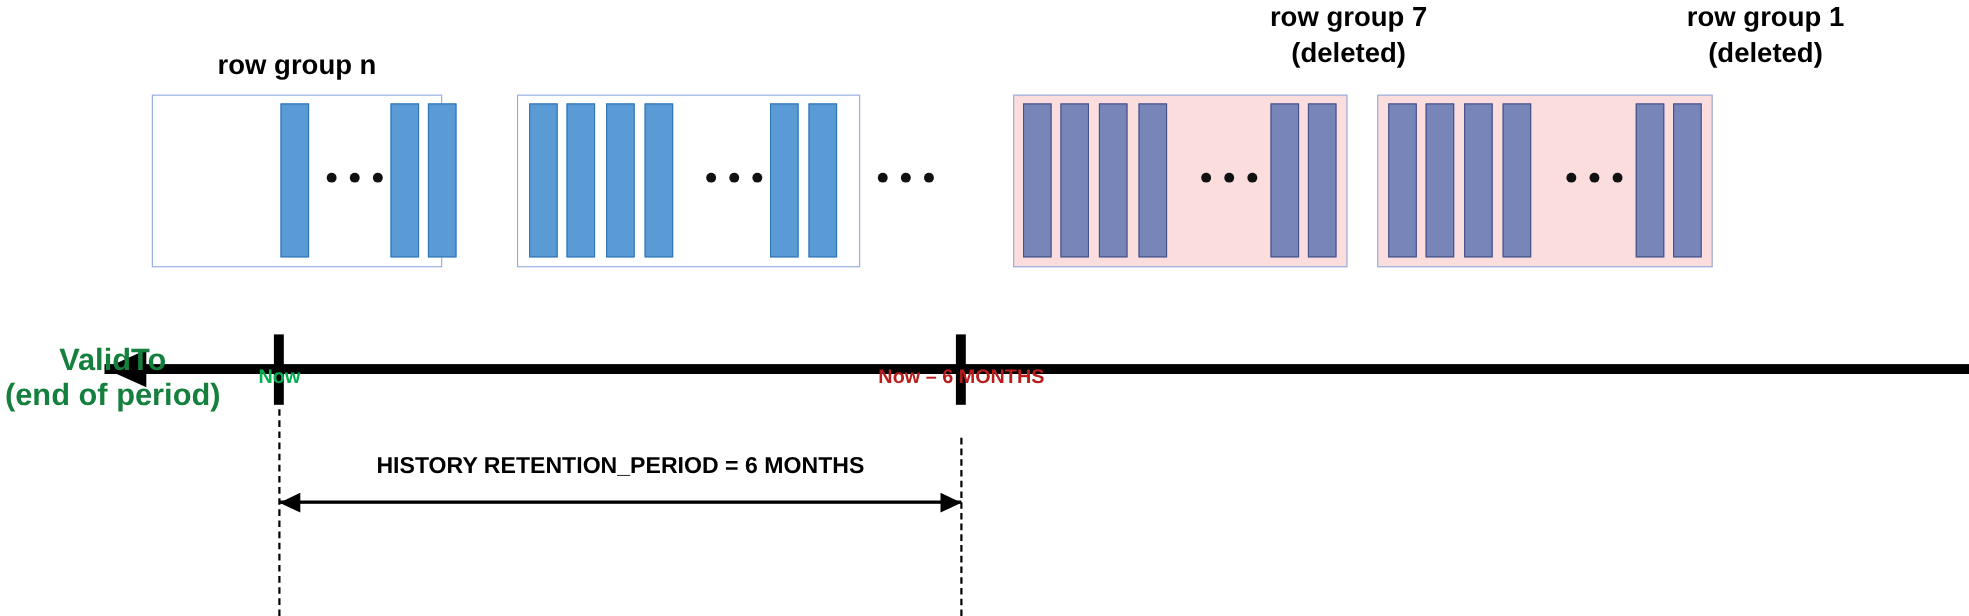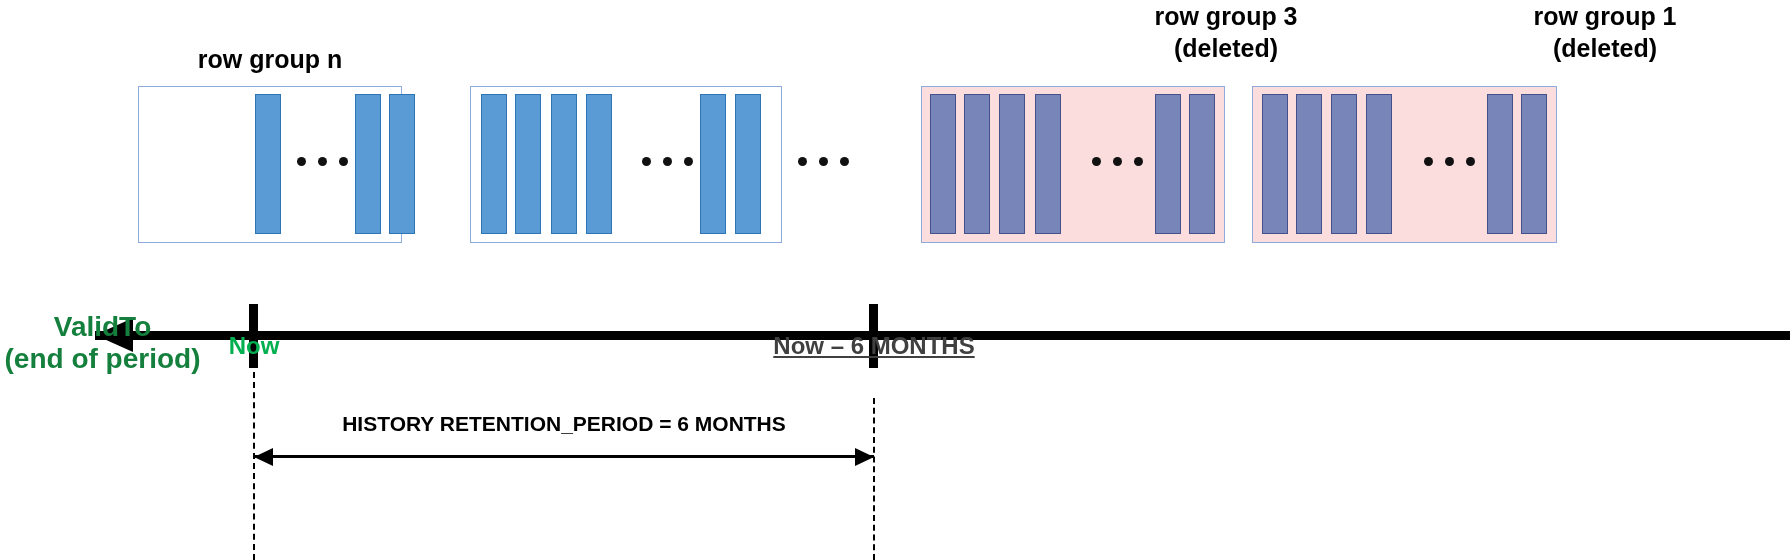--- a/index.html
+++ b/index.html
@@ -89,26 +89,26 @@
     text-align:center;
     font-weight:bold;
     font-size:28px;
     line-height:32px;
     color:#15803d;
     white-space:pre-line;
   }
   .axis-mark{
     position:absolute;
     font-weight:bold;
-    font-size:24px;
+    font-size:18px;
     text-align:center;
     white-space:nowrap;
   }
   #now-label{left:189px;top:332px;width:200px;color:#00B050;}
-  #past-label{left:792px;top:332px;width:400px;color:#404040;text-decoration:underline;}
+  #past-label{left:792px;top:332px;width:400px;color:#b91c1c;}
 
   
   .vdash{
     position:absolute;
     width:0;
     border-left:2px dashed #000000;
   }
   #retention-text{
     position:absolute;
     left:290px;top:400px;
@@ -136,21 +136,21 @@
   #ret-head-right{left:973px;border-left:19px solid #000000;}
 </style>
 </head>
 <body>
 
 <div id="stage">
 
   <div class="group-title" style="left:108px;top:22px;width:324px;margin-top:21px;">row group n</div>
 
 
-  <div class="group-title" style="left:1064px;top:0px;width:324px;">row group 3
+  <div class="group-title" style="left:1064px;top:0px;width:324px;">row group 7
 (deleted)</div>
 
   <div class="group-title" style="left:1443px;top:0px;width:324px;">row group 1
 (deleted)</div>
 
   <div class="rg-box live" style="left:138px;top:86px;width:264px;height:157px;"></div>
   <div class="bar live" style="left:255px;top:94px;width:26px;height:140px;"></div>
   <div class="dots" style="left:297px;top:157px;">
     <i></i>
       <i></i>

